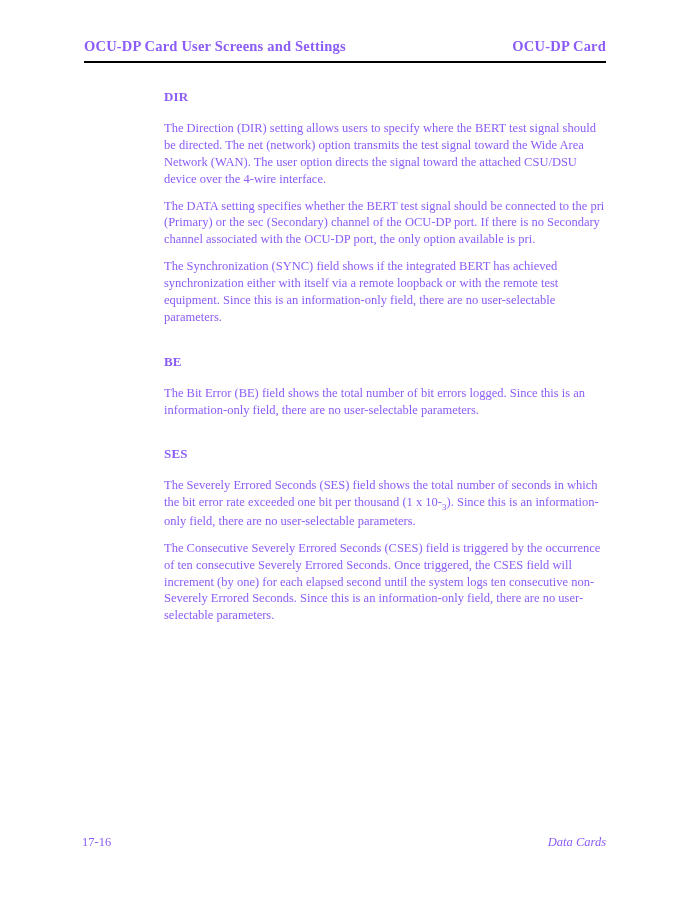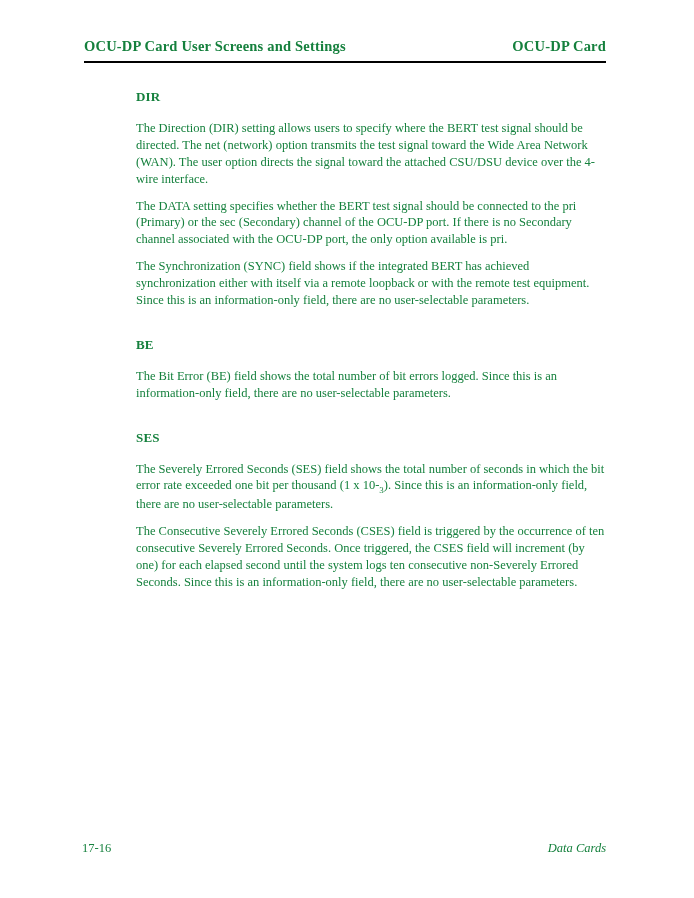--- a/index.html
+++ b/index.html
@@ -9,37 +9,37 @@
   }
   .page {
     position: relative;
     width: 694px;
     height: 898px;
     margin: 0 auto;
     background: #ffffff;
     box-sizing: border-box;
     padding: 38px 88px 40px 84px;
     font-family: "Liberation Serif", serif;
-    color: #15803d;
+    color: #8b5cf6;
   }
   .header {
     display: flex;
     justify-content: space-between;
     align-items: baseline;
     font-weight: bold;
     font-size: 14.5px;
     letter-spacing: 0.2px;
   }
   .header-rule {
     border: none;
     border-top: 2.5px solid #000000;
     margin: 6px 0 0 0;
   }
   .content {
-    margin-left: 52px;
+    margin-left: 80px;
     margin-top: 10px;
   }
   .sec-heading {
     font-size: 13px;
     font-weight: bold;
     margin: 28px 0 15px 0;
     letter-spacing: 0.2px;
   }
   .doc-section:first-child .sec-heading {
     margin-top: 26px;
@@ -49,21 +49,21 @@
     line-height: 1.35;
     margin: 0 0 10px 0;
     max-width: 470px;
   }
   .sec-para b { font-weight: normal; }
   .sec-para sub { font-size: 9px; }
   .footer {
     position: absolute;
     left: 82px;
     right: 88px;
-    bottom: 42px;
+    bottom: 48px;
     display: flex;
     justify-content: space-between;
     align-items: baseline;
     font-size: 12.5px;
   }
   .footer-right {
     font-style: italic;
   }
 </style>
 </head>

